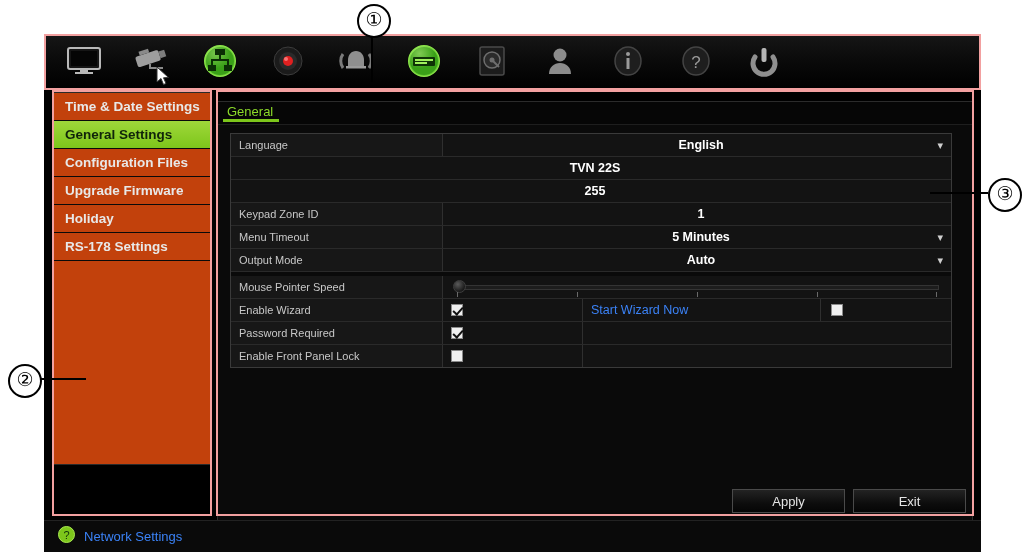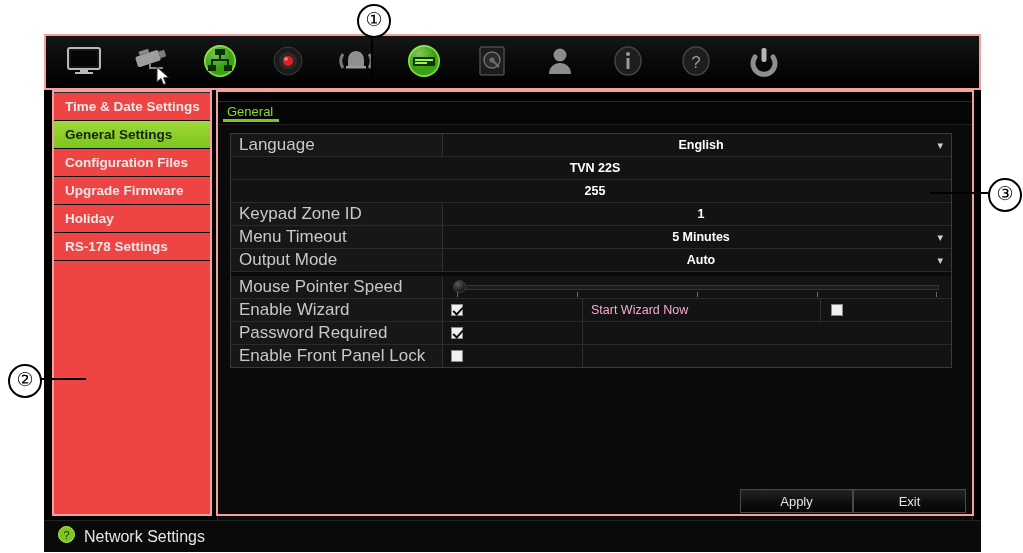--- a/index.html
+++ b/index.html
@@ -95,22 +95,22 @@
     width: 937px;
     height: 464px;
   }
 
   
   #sidebar {
     position: absolute;
     left: 8px;
     top: 4px;
     width: 160px;
-    height: 423px;
-    background: #ef4444;
+    height: 373px;
+    background: #c2410c;
     border: 1px solid #2a2a2a;
     box-sizing: border-box;
   }
   .side-item {
     height: 27px;
     line-height: 27px;
     padding-left: 12px;
     color: #e8e8e8;
     font-size: 13.5px;
     font-weight: bold;
@@ -165,21 +165,21 @@
   .row:last-child { border-bottom: none; }
   .row.spacer {
     height: 4px;
     background: #0a0a0a;
     border-bottom: none;
   }
   .lbl {
     width: 212px;
     min-width: 212px;
     color: #c8c8c8;
-    font-size: 17px;
+    font-size: 11px;
     line-height: 22px;
     padding-left: 8px;
     background: #171717;
     border-right: 1px solid #2f2f2f;
     box-sizing: border-box;
     white-space: nowrap;
   }
   .val {
     flex: 1;
     color: #ffffff;
@@ -265,21 +265,21 @@
     left: 3px;
     top: 0px;
     width: 4px;
     height: 8px;
     border: solid #111;
     border-width: 0 2px 2px 0;
     transform: rotate(42deg);
   }
   .wiz-label {
     flex: 1;
-    color: #f9a8d4;
+    color: #3b82f6;
     font-size: 12.5px;
     line-height: 22px;
     padding-left: 8px;
     background: #131313;
     border-right: 1px solid #2f2f2f;
     box-sizing: border-box;
   }
   .wiz-cb {
     width: 130px;
     min-width: 130px;
@@ -293,20 +293,21 @@
     flex: 1;
     background: #131313;
   }
 
   
   #buttons {
     position: absolute;
     right: 6px;
     bottom: 10px;
     display: flex;
+    gap: 8px;
     margin-left: 13px;
   }
   .btn {
     width: 113px;
     height: 24px;
     line-height: 24px;
     text-align: center;
     color: #e4e4e4;
     font-size: 13px;
     background: linear-gradient(180deg,#232323 0%, #0d0d0d 60%, #050505 100%);
@@ -322,22 +323,22 @@
     width: 937px;
     height: 32px;
     background: #0a0a0a;
     border-top: 1px solid #222;
     display: flex;
     align-items: center;
     padding-left: 14px;
     box-sizing: border-box;
   }
   #statusbar .sb-text {
-    color: #e5e5e5;
-    font-size: 16px;
+    color: #3b82f6;
+    font-size: 13px;
     margin-left: 9px;
   }
 </style>
 </head>
 <body>
 
 <div class="callout" style="left:357px; top:4px;">①</div>
 <div class="leader" style="left:371px; top:34px; width:2px; height:48px;"></div>
 
 <div class="callout" style="left:8px; top:364px;">②</div>

